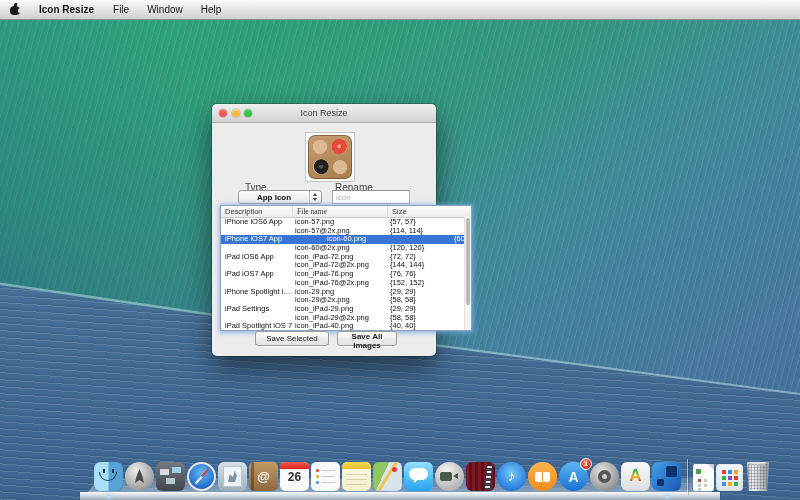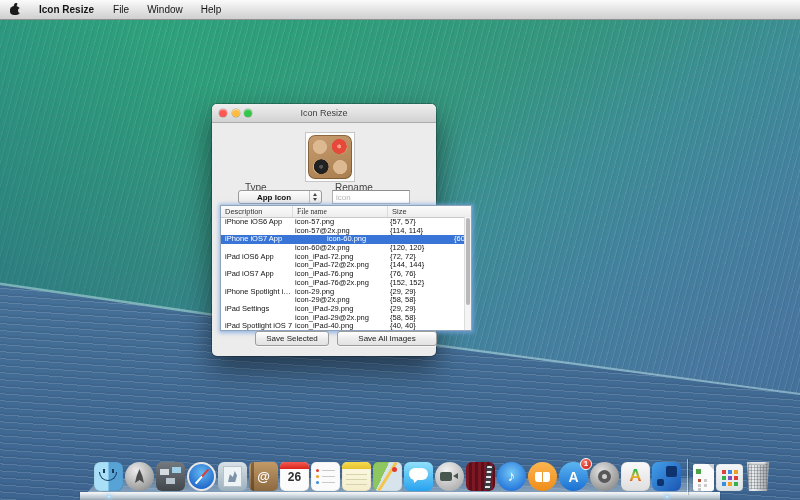--- a/index.html
+++ b/index.html
@@ -100,21 +100,21 @@
   .td-file{width:95px;padding-left:2px;}
   .td-size{flex:1;padding-left:2px;}
   .tr.selected{color:#fff;}
   .vscroll{position:absolute;right:0;top:11px;bottom:0;width:7px;background:#f4f4f4;border-left:1px solid #ddd;box-sizing:border-box;}
   .vscroll .thumb{position:absolute;left:1px;right:1px;top:1px;height:87px;background:#b9b9b9;border-radius:3px;}
 
   .btn{position:absolute;height:15px;box-sizing:border-box;border:1px solid #9d9d9d;border-radius:3px;
     background:linear-gradient(#ffffff,#ececec 55%,#e2e2e2);font-size:8px;color:#222;
     font-family:"Liberation Sans",sans-serif;padding:0;box-shadow:0 1px 0 rgba(255,255,255,.6);}
   .btn-save-selected{left:43px;top:227px;width:74px;}
-  .btn-save-all{left:125px;top:227px;width:100px;}
+  .btn-save-all{left:125px;top:227px;width:60px;font-weight:bold;}
 
   
   .dock{position:absolute;left:0;right:0;bottom:0;height:48px;z-index:60;}
   .shelf-floor{position:absolute;left:86px;right:86px;bottom:6px;height:16px;
     background:linear-gradient(rgba(170,190,205,.25),rgba(205,220,232,.55));
     clip-path:polygon(14px 0,calc(100% - 14px) 0,100% 100%,0 100%);}
   .shelf-front{position:absolute;left:80px;right:80px;bottom:0;height:7px;
     background:linear-gradient(#eef3f7,#b6c2cc 70%,#98a6b2);border-top:1px solid rgba(255,255,255,.85);
     box-shadow:0 1px 2px rgba(0,0,0,.35);}
   .dock-icons{position:absolute;left:94px;bottom:9px;display:flex;align-items:flex-end;gap:2px;}

